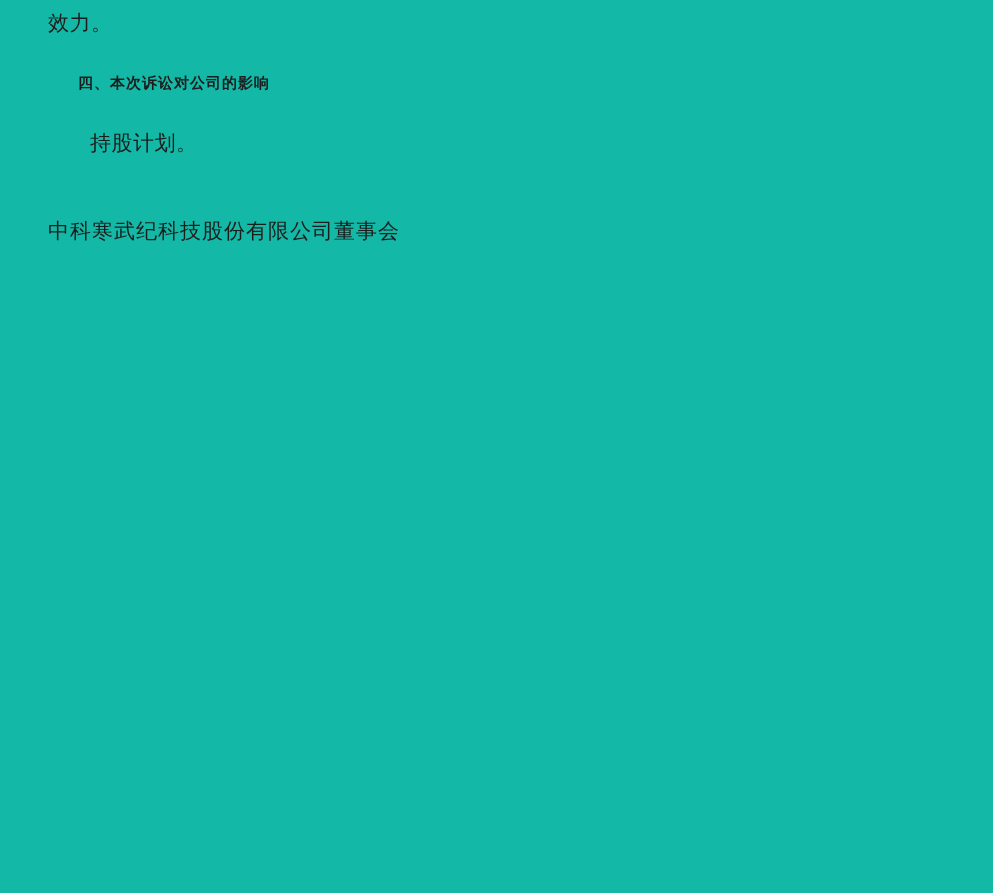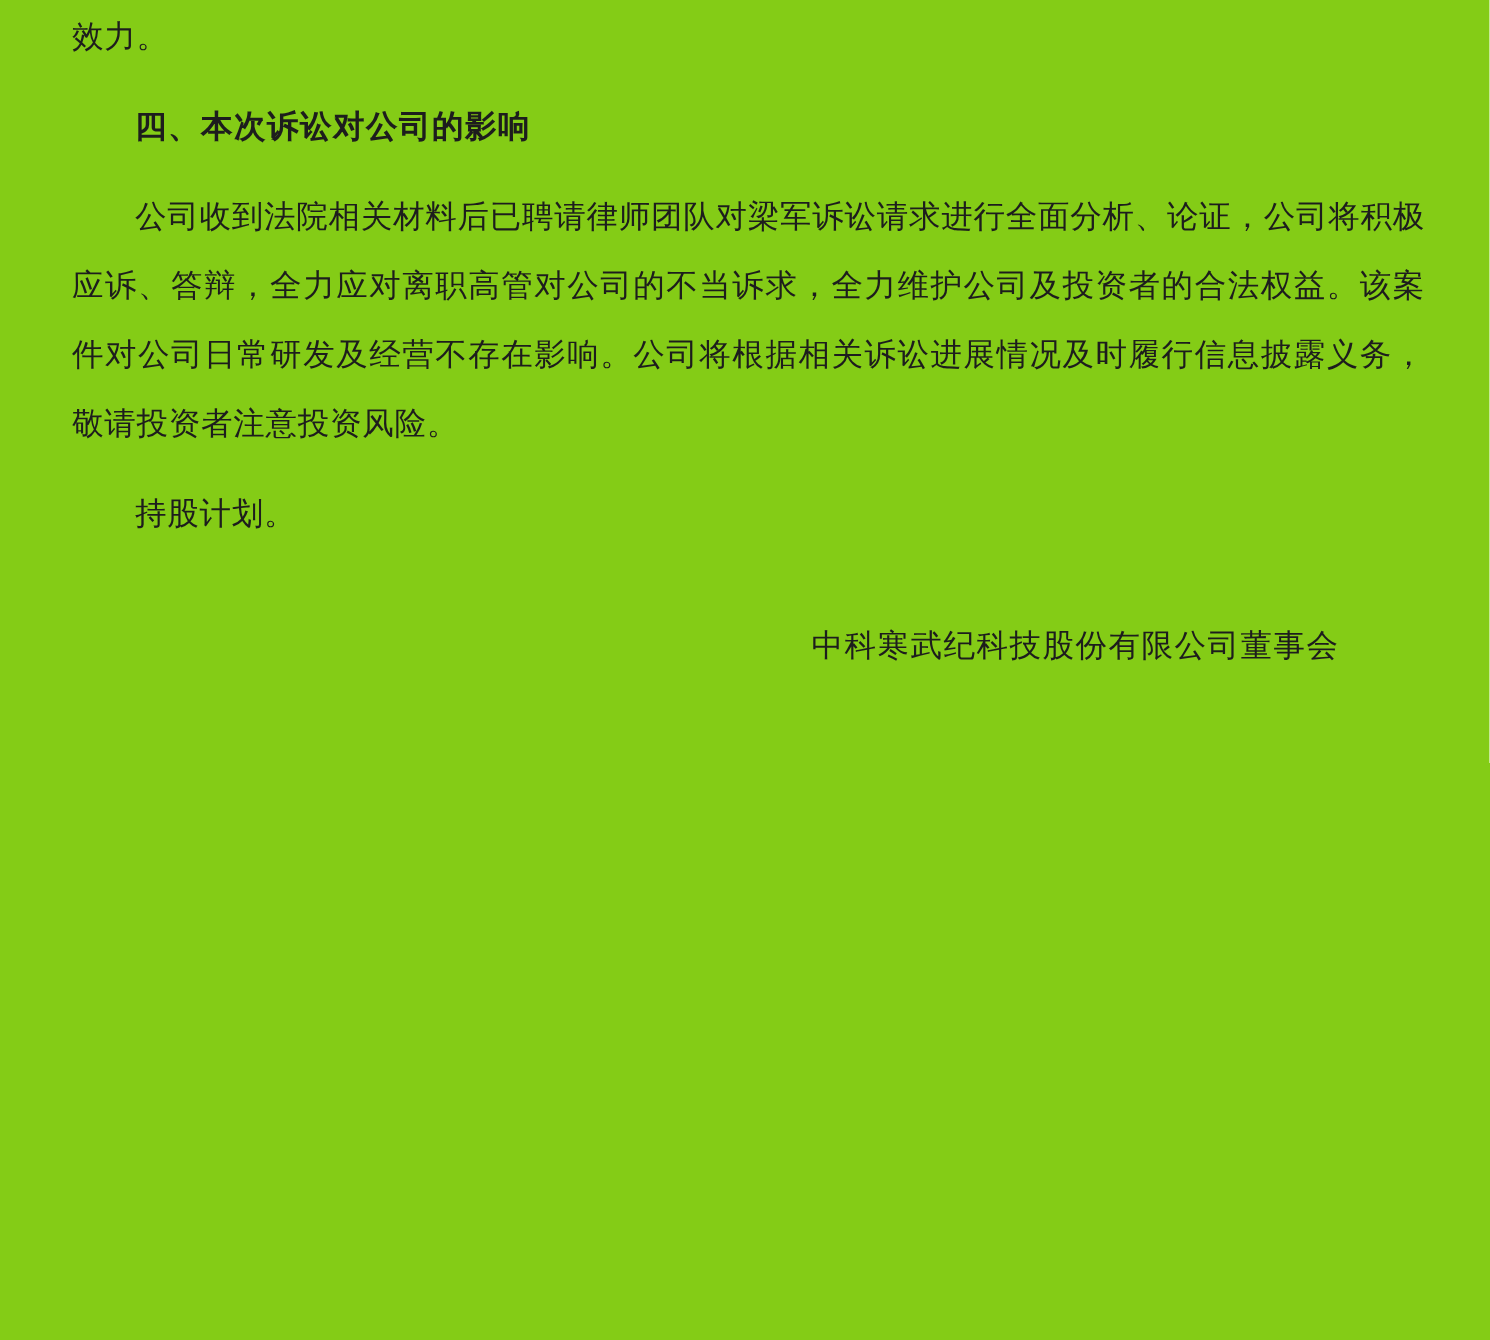--- a/index.html
+++ b/index.html
@@ -4,23 +4,23 @@
 <style>
   html, body {
     margin: 0;
     padding: 0;
     background: #ffffff;
   }
   .page {
     position: relative;
     width: 993px;
     height: 893px;
-    background: #84cc16;
+    background: #14b8a6;
     color: #1d1d1d;
-    font-family: Liberation Sans, sans-serif;
+    font-family: Liberation Mono, monospace;
     font-size: 21px;
     line-height: 46px;
     box-sizing: border-box;
     padding: 2px 43px 0 48px;
     overflow: hidden;
   }
   .para {
     margin: 0 0 14px 0;
     text-align: justify;
     text-justify: inter-character;
@@ -32,40 +32,38 @@
   .para.continuation {
     text-indent: 0;
   }
   .para.heading {
     font-weight: bold;
     text-indent: 2em;
     letter-spacing: 1px;
   }
   .signature-block {
     margin-top: 42px;
-    text-align: right;
     padding-right: 57px;
   }
   .signature-block .sig-line {
     margin: 0;
     letter-spacing: 1px;
   }
 </style>
 </head>
 <body>
 
 <div class="page">
 
   <p class="para continuation">效力。</p>
 
 
-  <h2 class="para heading" style="font-size:21px;">四、本次诉讼对公司的影响</h2>
+  <h2 class="para heading" style="font-size:15px;">四、本次诉讼对公司的影响</h2>
 
 
-  <p class="para indent">公司收到法院相关材料后已聘请律师团队对梁军诉讼请求进行全面分析、论证，公司将积极应诉、答辩，全力应对离职高管对公司的不当诉求，全力维护公司及投资者的合法权益。该案件对公司日常研发及经营不存在影响。公司将根据相关诉讼进展情况及时履行信息披露义务，敬请投资者注意投资风险。</p>
 
   <p class="para indent">持股计划。</p>
 
   <div class="signature-block">
     <p class="sig-line">中科寒武纪科技股份有限公司董事会</p>
   </div>
 
 </div>
 
 </body></html>

